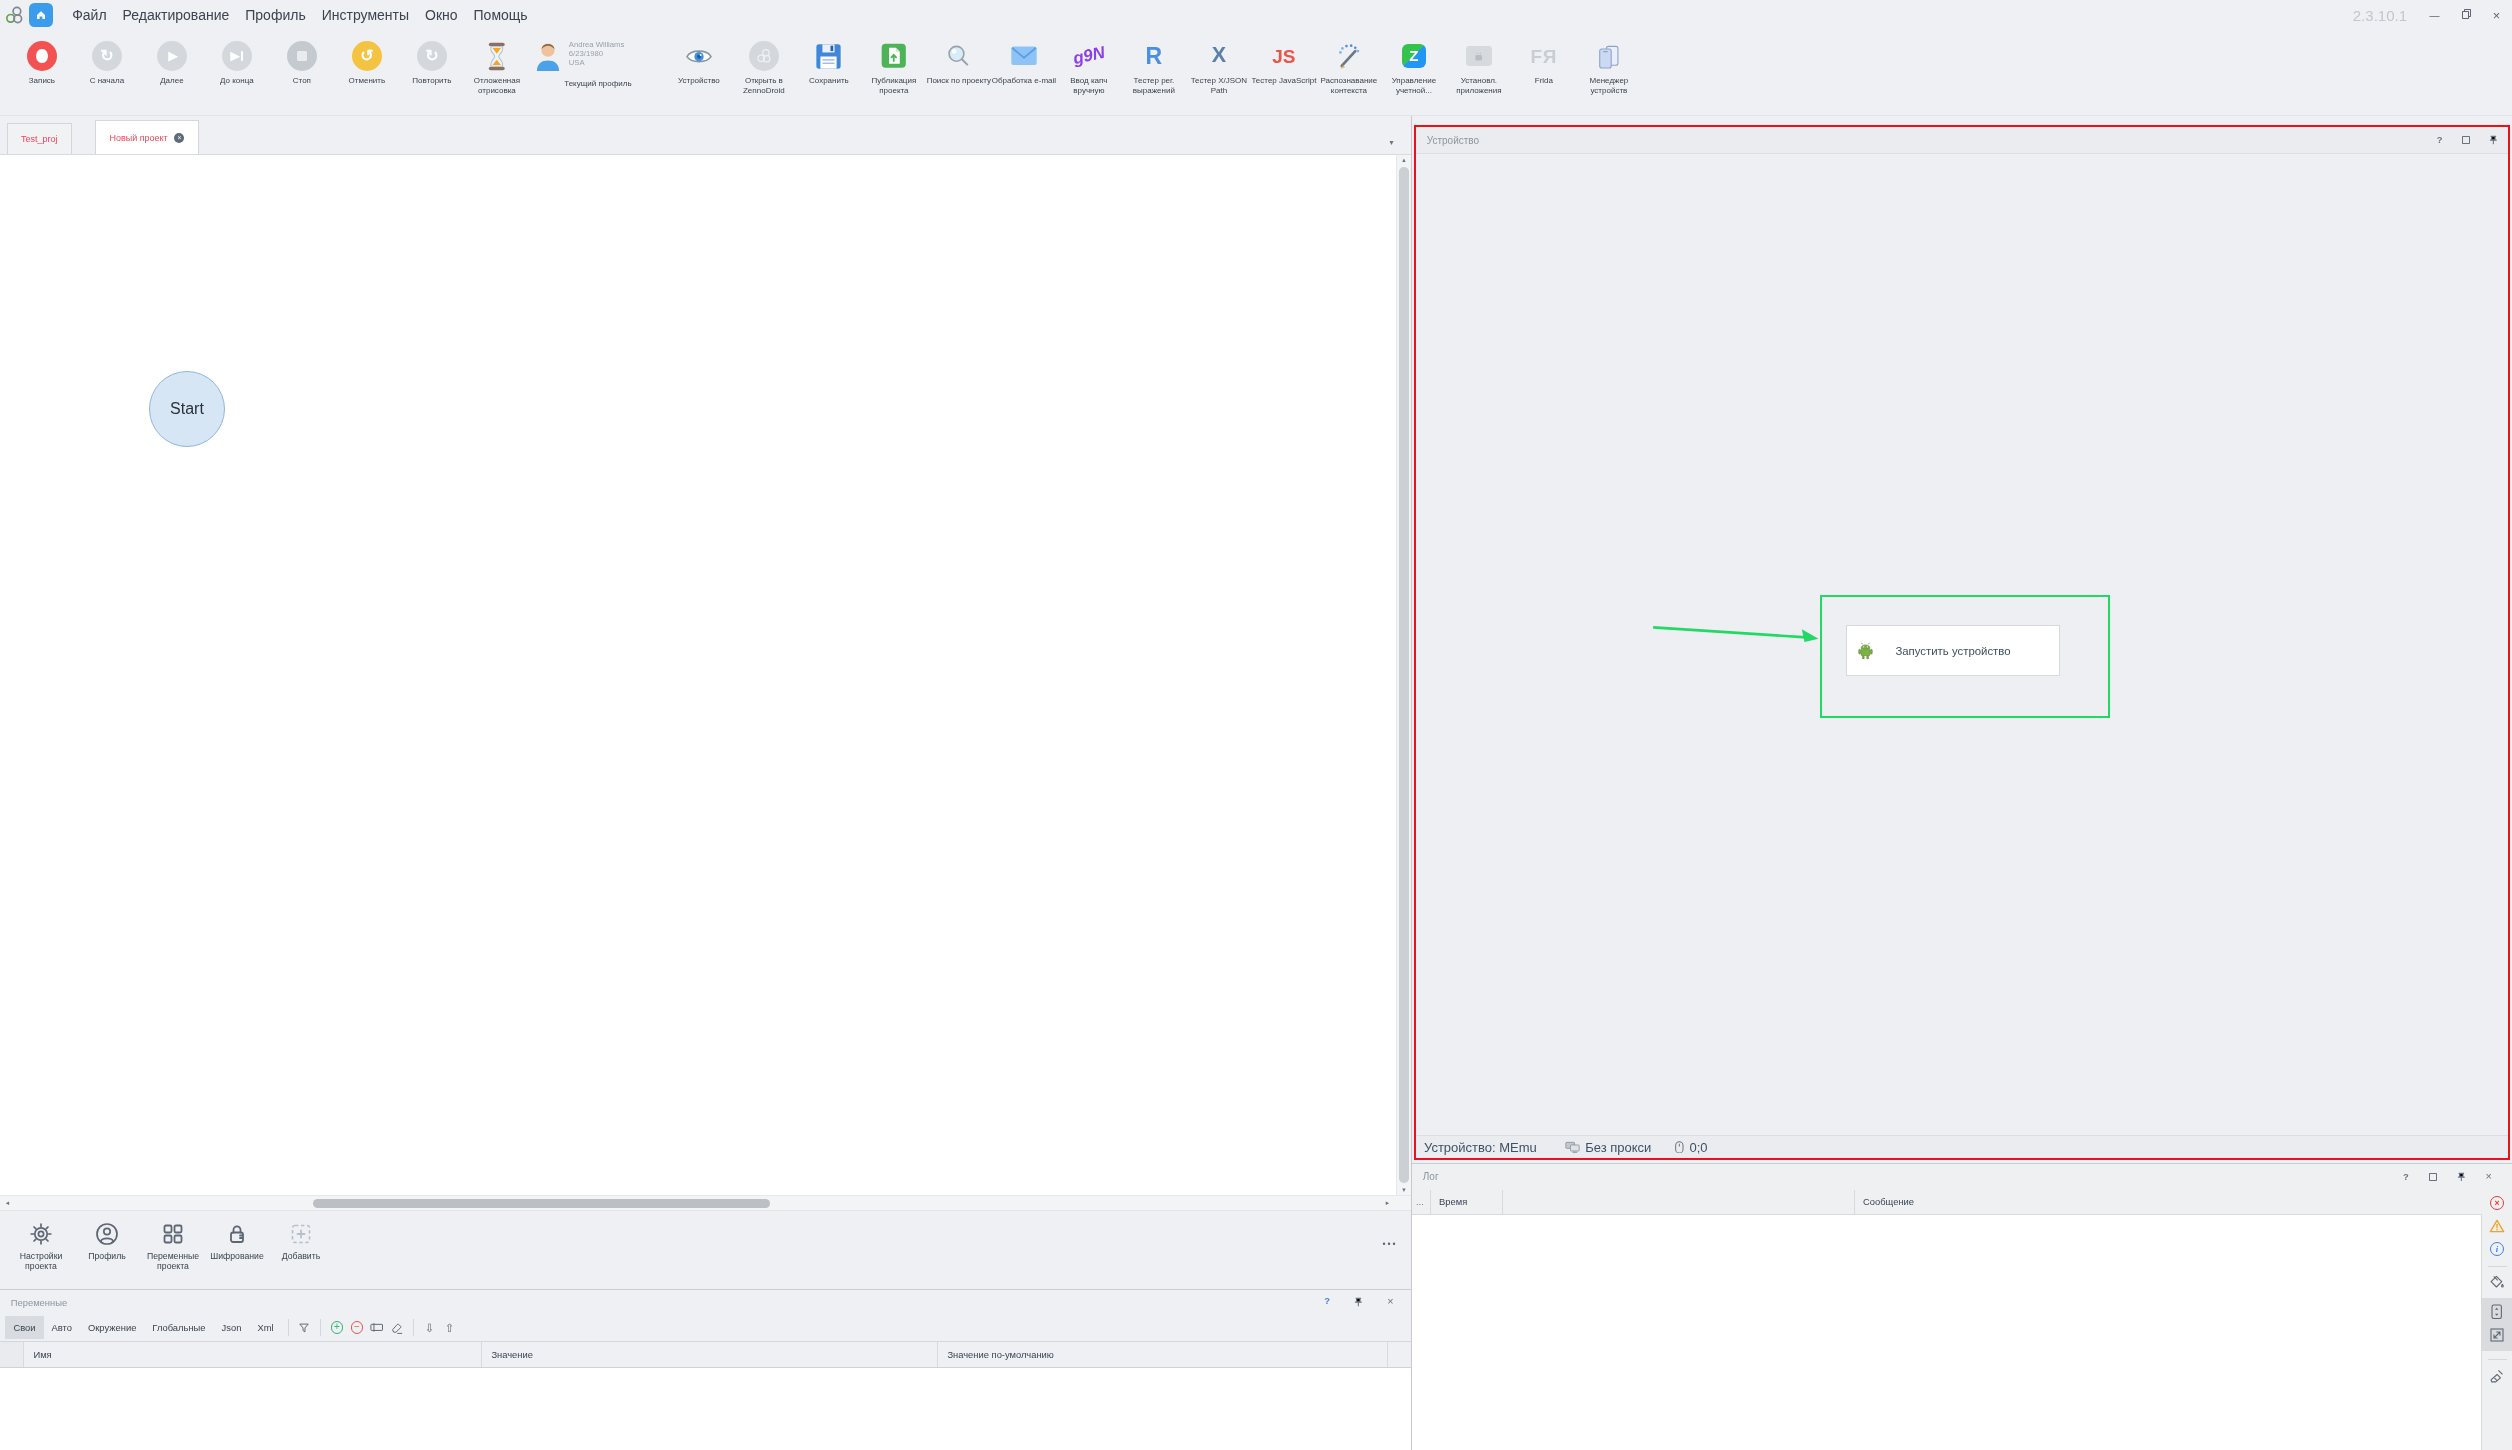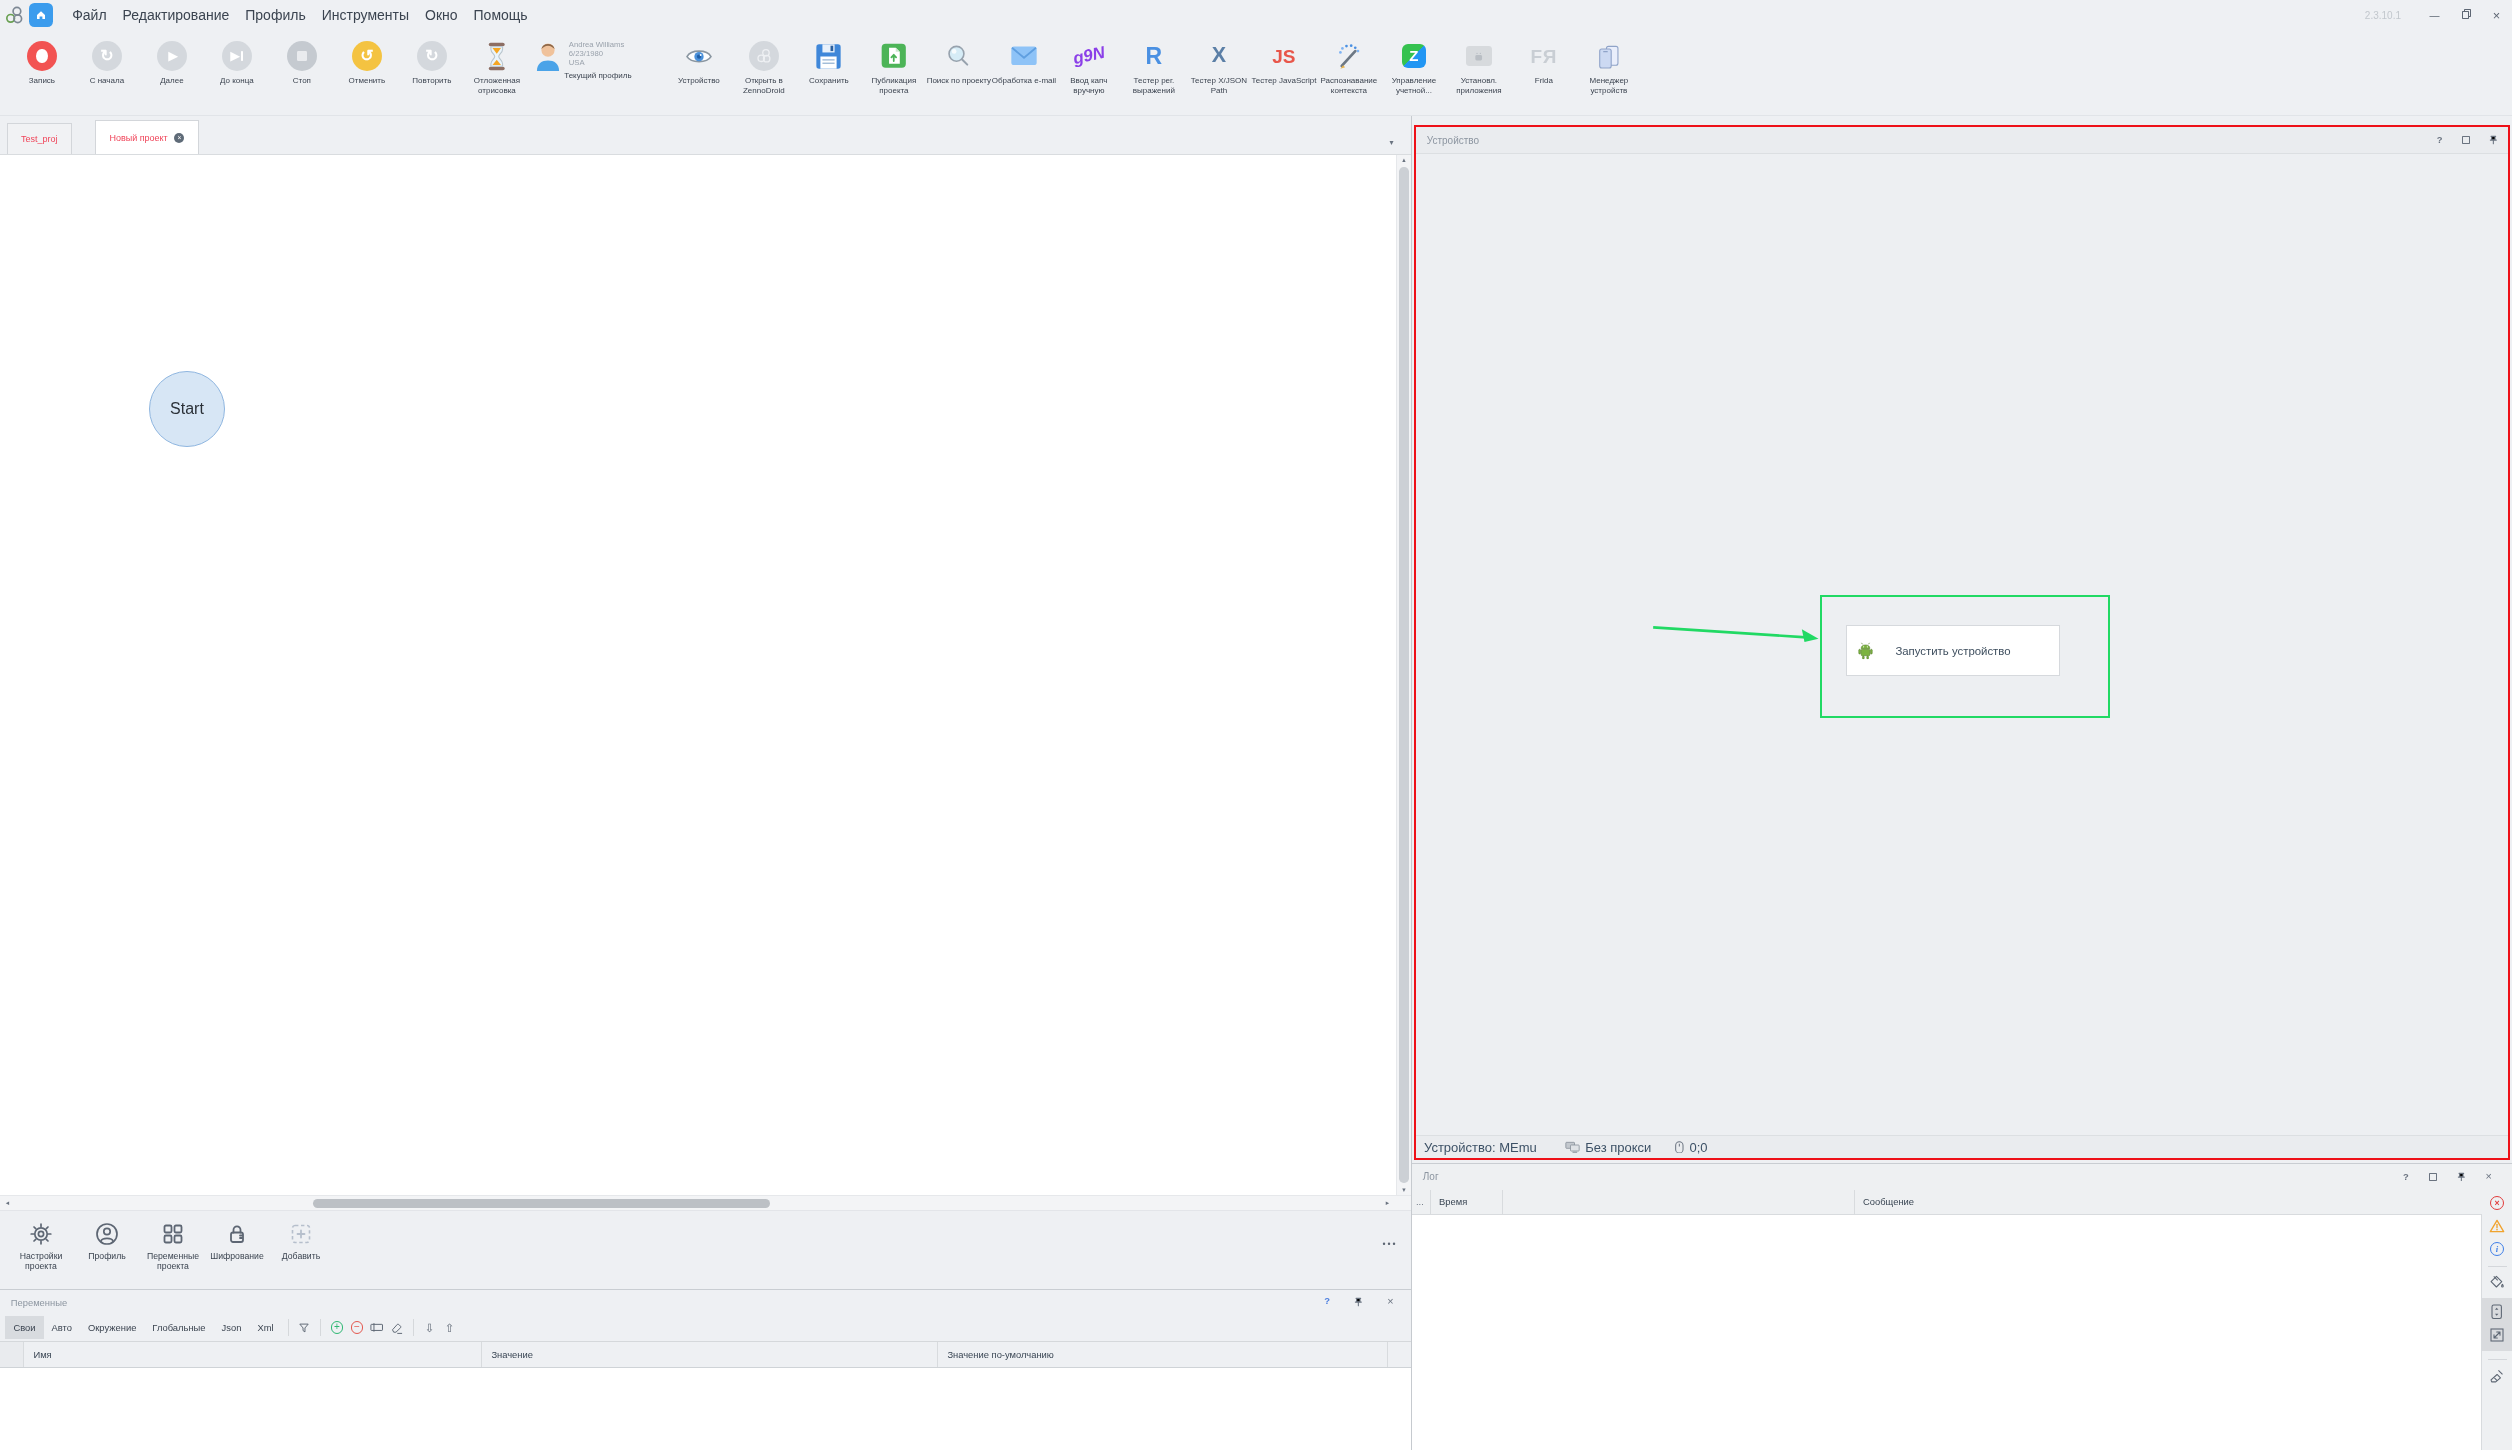--- a/index.html
+++ b/index.html
@@ -6,21 +6,21 @@
   html,body{margin:0;background:#e9ebee}
   body{font-family:"Liberation Sans",sans-serif;color:#3c4450}
   #app{position:relative;width:2512px;height:1450px;background:#eef0f3;overflow:hidden}
 
   
   .titlebar{position:absolute;left:0;top:0;width:100%;height:30px;background:#eef0f3;display:flex;align-items:center}
   .app-logo{width:20px;height:20px;margin-left:4px}
   .home-btn{width:24px;height:24px;border-radius:5.4px;background:#3b9ced;margin:0 10.8px 0 5.4px;display:flex;align-items:center;justify-content:center;cursor:pointer}
   .menu-item{font-size:14px;padding:0 8px;color:#3b4450;cursor:pointer}
   .tb-spacer{margin-left:auto}
-  .version{font-size:10px;color:#c2c7cd;margin-right:18px}
+  .version{font-size:15px;color:#c2c7cd;margin-right:12px}
   .winbtn{width:31px;height:30px;display:flex;align-items:center;justify-content:center;font-size:10px;color:#5d6673;cursor:pointer}
   .maxglyph{width:7.4px;height:7.4px;border:1px solid #5d6673;border-radius:0.7px;box-shadow:2px -2px 0 -1px #eef0f3,2px -2px 0 0 #5d6673}
 
   
   .toolbar{position:absolute;left:0;top:30px;width:100%;height:86px;background:#eef0f3;border-bottom:0.7px solid #e1e4e8;display:flex;align-items:flex-start;padding:8.7px 0 0 9.4px}
   .tb-item{width:65px;flex:0 0 auto;display:flex;flex-direction:column;align-items:center;text-align:center;font-size:8px;line-height:9.4px;color:#3c4450;cursor:pointer}
   .tb-item.profile{width:137px;align-items:flex-start}
   .tb-icon{height:35px;display:flex;align-items:center;justify-content:center;margin-bottom:2.7px}
   .circle{width:30px;height:30px;border-radius:50%;display:flex;align-items:center;justify-content:center;color:#fff}
   .c-red{background:#f25352}.c-gray{background:#d4d8dd}.c-dgray{background:#c5cad0}.c-yellow{background:#f4c341}
@@ -33,21 +33,21 @@
   .ltr{font-weight:bold;line-height:1}
   .ltr-r{font-size:23px;color:#4a90e2}
   .ltr-x{font-size:21.5px;color:#5b7fa6}
   .ltr-js{font-size:19px;color:#e8564a}
   .ltr-frida{font-size:19px;color:#c9ced4;letter-spacing:0.7px}
   .captcha-g{font-size:17px;font-weight:bold;font-style:italic;color:#8b3fe8;transform:rotate(-12deg);display:inline-block}
   .zlogo{width:24px;height:24px;border-radius:6px;background:linear-gradient(135deg,#35c24f 0 50%,#2196f3 50% 100%);color:#fff;font-weight:bold;font-size:15px;display:flex;align-items:center;justify-content:center}
   .appwin{width:25.5px;height:20px;border-radius:3.4px;background:#d7dadd;display:flex;align-items:center;justify-content:center}
   .prof-row{display:flex;align-items:flex-start;gap:5.4px;margin-left:4px}
   .prof-info{font-size:7.7px;line-height:9px;color:#9aa2ac;text-align:left;padding-top:1.3px}
-  .prof-label{width:100%;margin-top:0}
+  .prof-label{width:100%;margin-top:8px}
 
   
   .left-col{position:absolute;left:0;top:116px;width:1412px;height:1334px;background:#eef0f3;border-right:0.7px solid #c6cacf}
   .tabstrip{position:absolute;left:0;top:0;right:0;height:38px;background:#eef0f3}
   .tab{position:absolute;bottom:0;height:31px;display:flex;align-items:center;gap:6.7px;padding:0 13.4px;font-size:9px;color:#f0455a;background:#f1f2f4;border:0.7px solid #d3d6da;border-bottom:none;cursor:pointer}
   .tab.t1{left:6.7px}
   .tab.t2{left:95px;background:#fff;z-index:3;height:34px}
   .tab-close{width:10px;height:10px;border-radius:50%;background:#5f6b78;color:#fff;font-size:6.7px;display:flex;align-items:center;justify-content:center;cursor:pointer}
   .strip-drop{position:absolute;right:17.5px;bottom:6.7px;font-size:8px;color:#6a7380;cursor:pointer}
 

